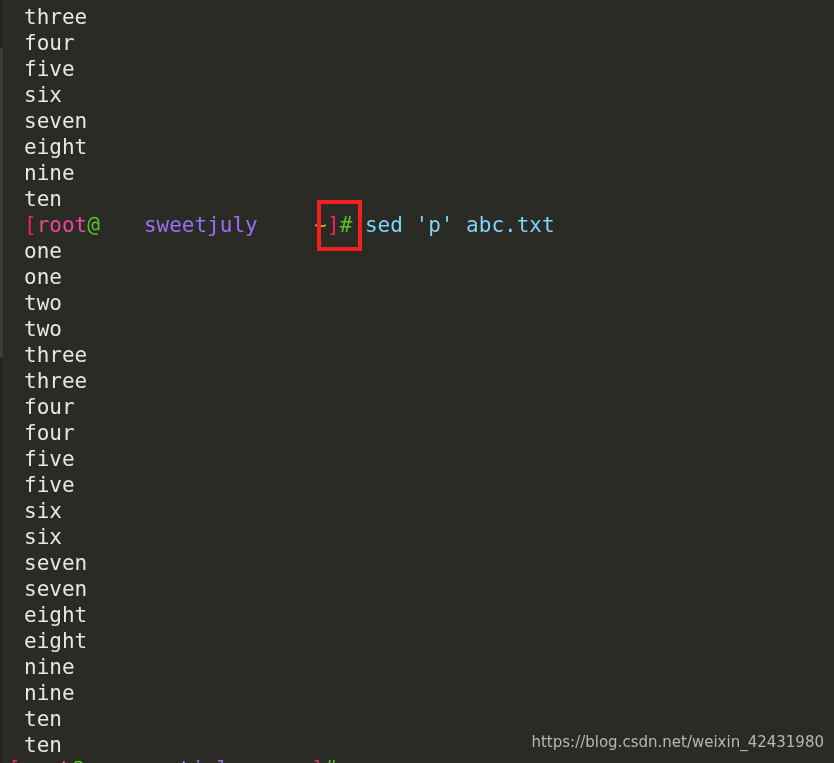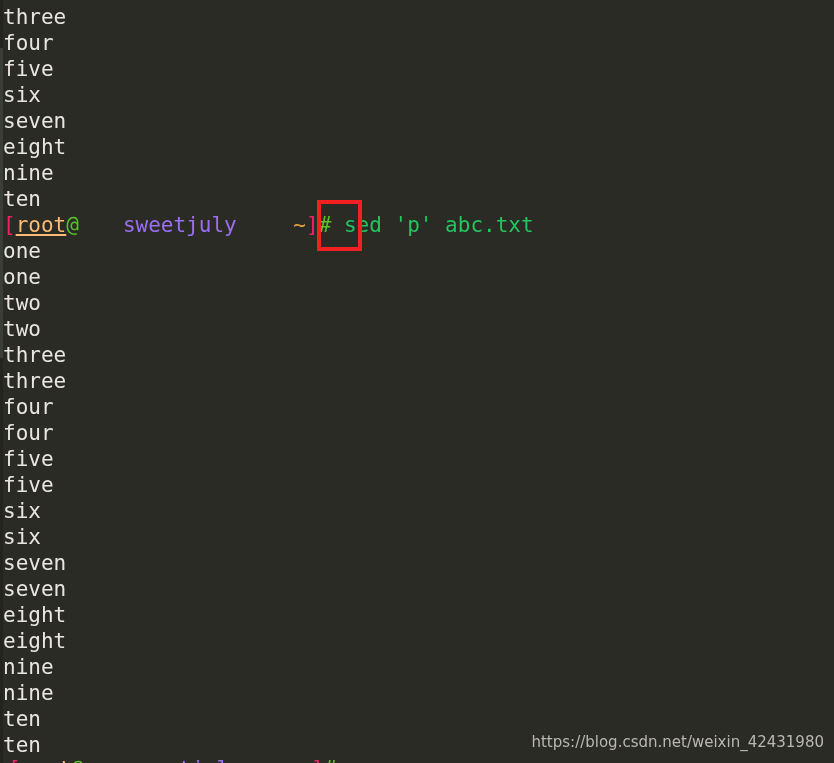--- a/index.html
+++ b/index.html
@@ -40,41 +40,41 @@
     height: 310px;
     background: #3b3d37;
   }
 
   .screen {
     position: absolute;
     left: 0;
     top: 0;
     width: 834px;
     height: 763px;
-    padding: 4px 0 0 3px;
+    padding: 4px 0 0 24px;
     box-sizing: border-box;
   }
 
   .line {
     height: 26px;
     line-height: 26px;
     font-size: 21px;
     letter-spacing: 0px;
     white-space: pre;
     color: #e8e6df;
   }
 
   
   .c-bracket { color: #f2206a; }
-  .c-user    { color: #fdba74; text-decoration: underline; }
+  .c-user    { color: #ec4899; }
   .c-at      { color: #57c326; }
   .c-host    { color: #9b6ef3; margin-left: 44px; }
   .c-tilde   { color: #e8a33d; }
   .c-hash    { color: #57c326; }
-  .c-cmd     { color: #22c55e; text-align: right; }
+  .c-cmd     { color: #7dd3fc; text-align: right; }
 
   
   .anno-box {
     position: absolute;
     left: 317px;
     top: 200px;
     width: 45px;
     height: 51px;
     border: 4px solid #f22020;
     box-sizing: border-box;

